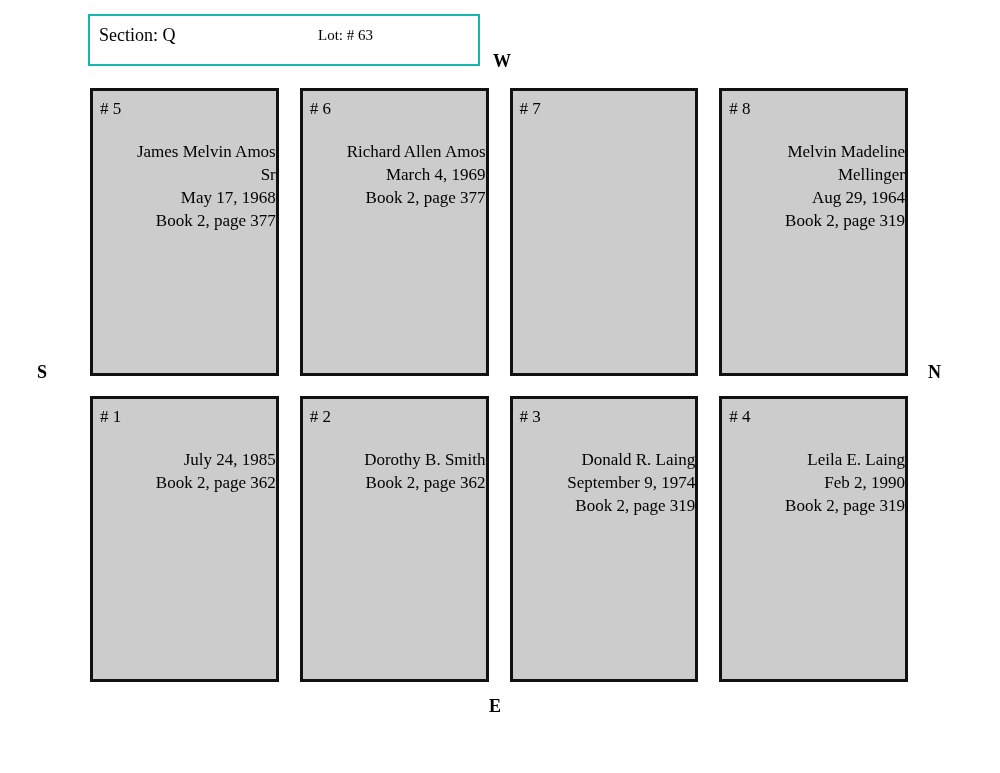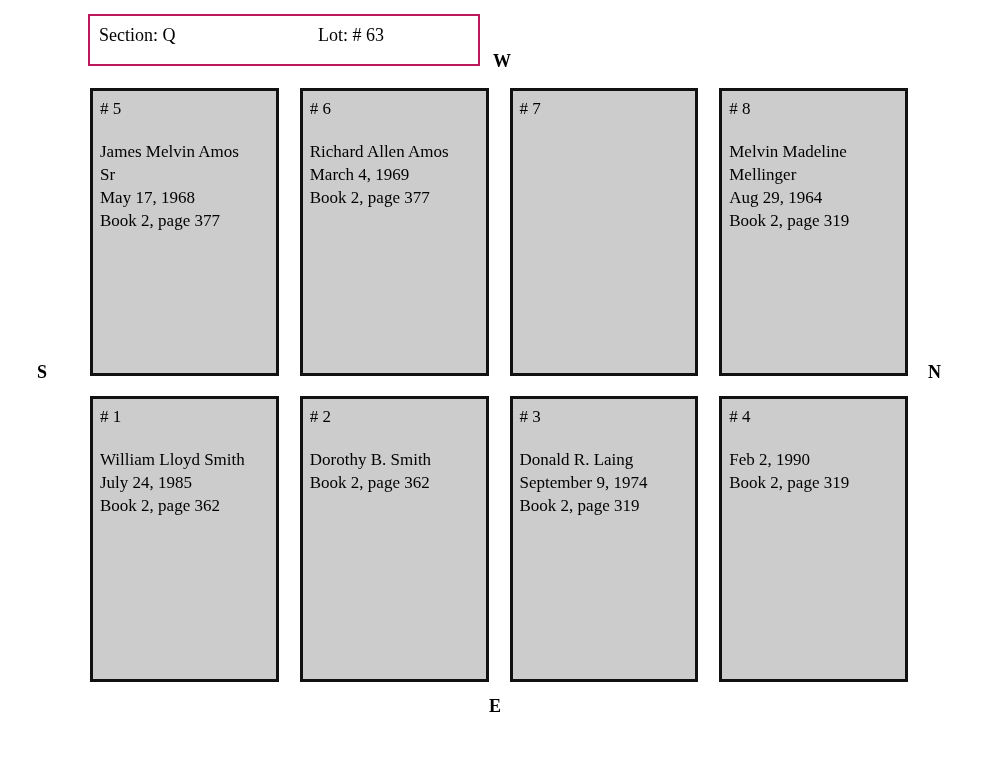--- a/index.html
+++ b/index.html
@@ -17,21 +17,21 @@
   }
 
   
   .header-box {
     position: absolute;
     left: 88px;
     top: 14px;
     width: 392px;
     height: 52px;
     background: #ffffff;
-    border: 2px solid #be185d;
+    border: 2px solid #14b8a6;
     box-sizing: border-box;
   }
   .header-row {
     position: absolute;
     left: 0;
     top: 7px;
     width: 100%;
     height: 26px;
   }
   .header-section {
@@ -39,21 +39,21 @@
     left: 9px;
     top: 0;
     font-size: 18px;
     line-height: 24px;
     white-space: nowrap;
   }
   .header-lot {
     position: absolute;
     left: 228px;
     top: 0;
-    font-size: 18px;
+    font-size: 15px;
     line-height: 24px;
     white-space: nowrap;
   }
 
   
   .compass {
     position: absolute;
     font-weight: bold;
     font-size: 18px;
     line-height: 20px;
@@ -98,20 +98,21 @@
     line-height: 22px;
     white-space: nowrap;
   }
   .plot-body {
     margin-top: 20px;
   }
   .plot-line {
     font-size: 17px;
     line-height: 23px;
     white-space: nowrap;
+    text-align: right;
   }
   .plot-line:empty { display: none; }
 </style>
 </head>
 <body>
 
 <div class="header-box">
   <div class="header-row">
     <span class="header-section">Section: Q</span>
     <span class="header-lot">Lot: # 63</span>
@@ -153,21 +154,20 @@
           <div class="plot-line">Mellinger</div>
           <div class="plot-line">Aug 29, 1964</div>
           <div class="plot-line">Book 2, page 319</div>
         </div>
       </div>
     </div>
   <div class="plot-row plot-row-bottom" id="row-1">
       <div class="plot">
         <div class="plot-number"># 1</div>
         <div class="plot-body">
-          <div class="plot-line">William Lloyd Smith</div>
           <div class="plot-line">July 24, 1985</div>
           <div class="plot-line">Book 2, page 362</div>
         </div>
       </div>
       <div class="plot">
         <div class="plot-number"># 2</div>
         <div class="plot-body">
           <div class="plot-line">Dorothy B. Smith</div>
           <div class="plot-line">Book 2, page 362</div>
         </div>
@@ -176,18 +176,19 @@
         <div class="plot-number"># 3</div>
         <div class="plot-body">
           <div class="plot-line">Donald R. Laing</div>
           <div class="plot-line">September 9, 1974</div>
           <div class="plot-line">Book 2, page 319</div>
         </div>
       </div>
       <div class="plot">
         <div class="plot-number"># 4</div>
         <div class="plot-body">
+          <div class="plot-line">Leila E. Laing</div>
           <div class="plot-line">Feb 2, 1990</div>
           <div class="plot-line">Book 2, page 319</div>
         </div>
       </div>
     </div>
 </div>
 
 </body></html>

